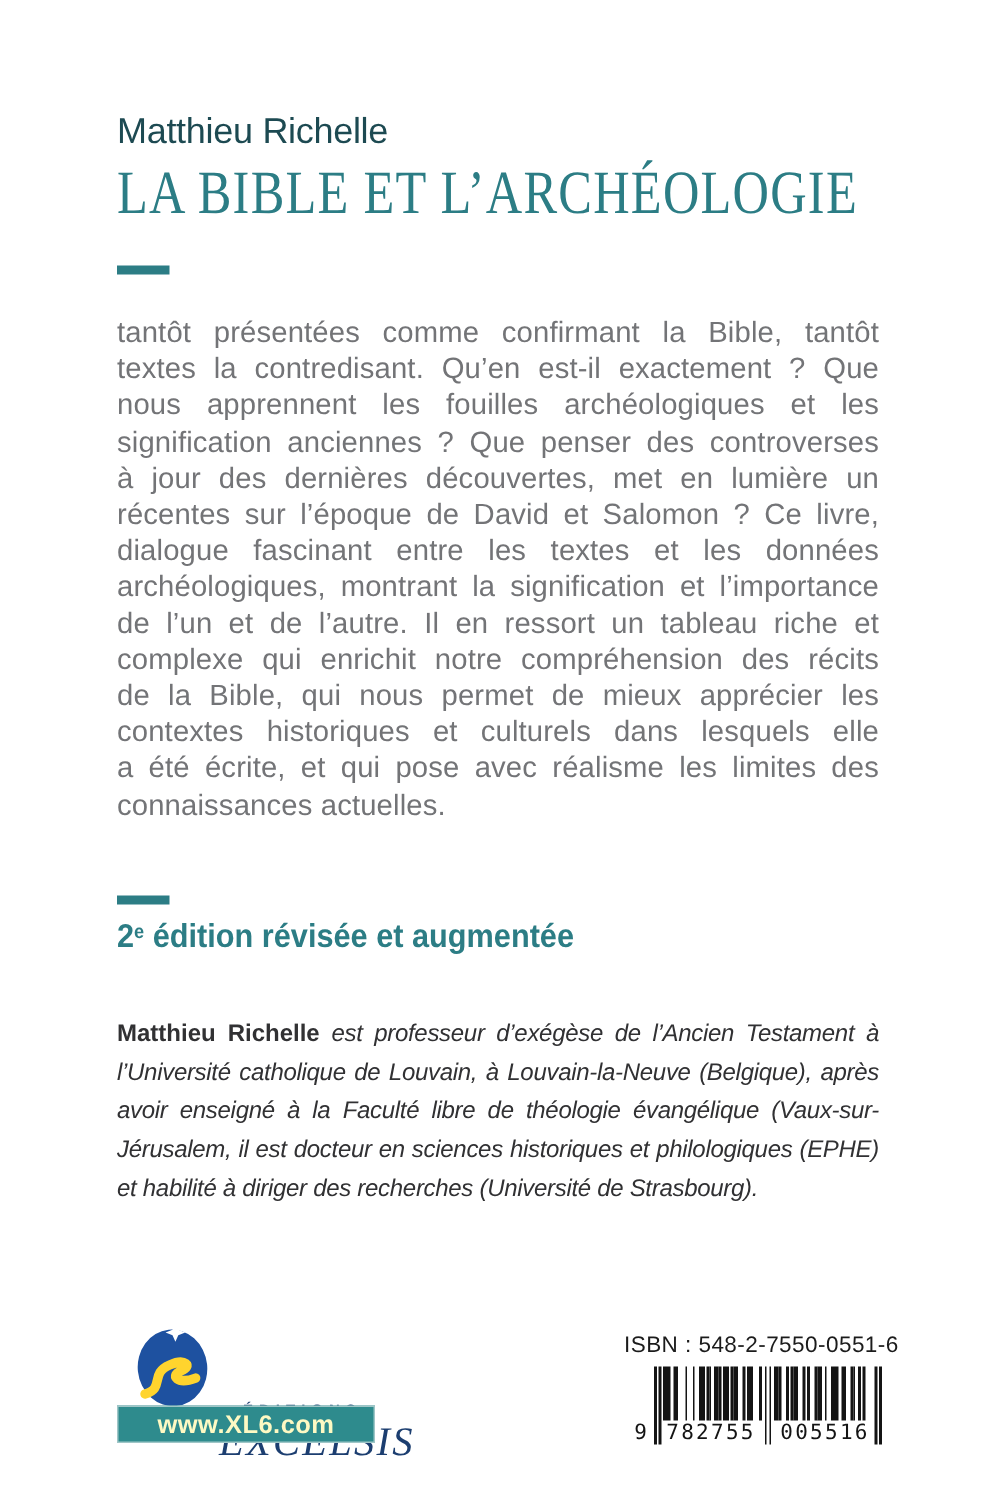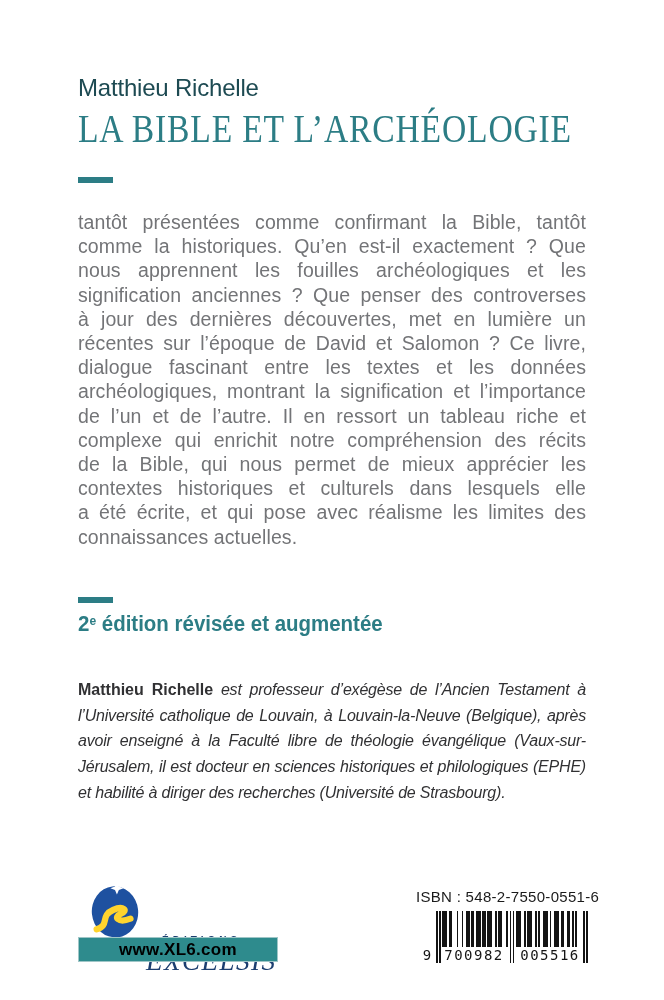--- a/index.html
+++ b/index.html
@@ -53,23 +53,23 @@
   .editions {
     font-size:10px; letter-spacing:4px; color:#1c3e70; margin-left:16px;
     font-weight:bold;
     margin-top:41px;
   }
   .excelsis {
     font-family:"Liberation Serif", serif; font-size:27px; color:#1c3e70;
     letter-spacing:1.5px; margin-top:0px;font-style:italic;
   }
   .banner {
-    position:absolute; left:78px; top:937px; width:200px; height:25px;
+    position:absolute; left:78px; top:937px; width:172px; height:25px;
     background:#2e8b8d; border:1px solid #9fc6c7; box-sizing:border-box;
-    color:#000000; font-weight:bold; font-size:17px;
+    color:#fef9c3; font-weight:bold; font-size:17px;
     display:flex; align-items:center; justify-content:center; letter-spacing:0.3px;
   }
 
   
   .barcode-block { position:absolute; left:416px; top:888px; width:176px; }
   .isbn { text-align:center; font-size:15px; color:#1b1b1b; letter-spacing:0.3px; white-space:nowrap; }
   .bars { position:relative; margin:6px 0 0 20px; width:152px; height:52px; }
   .bars .mod { position:absolute; top:0; background:#141414; }
   .bc-digit {
     position:absolute; top:36px; font-family:"DejaVu Sans Mono", monospace;
@@ -83,21 +83,21 @@
 <body>
 
 <div class="page">
 
   <div class="author">Matthieu Richelle</div>
   <div class="title">LA BIBLE ET L’ARCHÉOLOGIE</div>
   <div class="dash dash1"></div>
 
   <div class="body-text">
       <div class="jline">tantôt présentées comme confirmant la Bible, tantôt</div>
-      <div class="jline">comme la historiques. Qu’en est-il exactement ? Que</div>
+      <div class="jline">textes la contredisant. Qu’en est-il exactement ? Que</div>
       <div class="jline">nous apprennent les fouilles archéologiques et les</div>
       <div class="jline">signification anciennes ? Que penser des controverses</div>
       <div class="jline">à jour des dernières découvertes, met en lumière un</div>
       <div class="jline">récentes sur l’époque de David et Salomon ? Ce livre,</div>
       <div class="jline">dialogue fascinant entre les textes et les données</div>
       <div class="jline">archéologiques, montrant la signification et l’importance</div>
       <div class="jline">de l’un et de l’autre. Il en ressort un tableau riche et</div>
       <div class="jline">complexe qui enrichit notre compréhension des récits</div>
       <div class="jline">de la Bible, qui nous permet de mieux apprécier les</div>
       <div class="jline">contextes historiques et culturels dans lesquels elle</div>
@@ -135,21 +135,21 @@
   </div>
 
   <div class="banner">
     <span>www.XL6.com</span>
   </div>
 
   <div class="barcode-block">
     <div class="isbn">ISBN : 548-2-7550-0551-6</div>
     <div class="bars">
       <span class="bc-digit bc-d0">9</span>
-      <span class="bc-digit bc-d1">700982</span>
+      <span class="bc-digit bc-d1">782755</span>
       <span class="bc-digit bc-d2">005516</span>
     <div class="mod" style="left: 0px; width: 1.6px; height: 52px;"></div>
         <div class="mod" style="left: 3.2px; width: 1.6px; height: 52px;"></div>
         <div class="mod" style="left: 6.4px; width: 1.6px; height: 36px;"></div>
         <div class="mod" style="left: 8px; width: 1.6px; height: 36px;"></div>
         <div class="mod" style="left: 9.6px; width: 1.6px; height: 36px;"></div>
         <div class="mod" style="left: 12.8px; width: 1.6px; height: 36px;"></div>
         <div class="mod" style="left: 14.4px; width: 1.6px; height: 36px;"></div>
         <div class="mod" style="left: 20.8px; width: 1.6px; height: 36px;"></div>
         <div class="mod" style="left: 25.6px; width: 1.6px; height: 36px;"></div>

